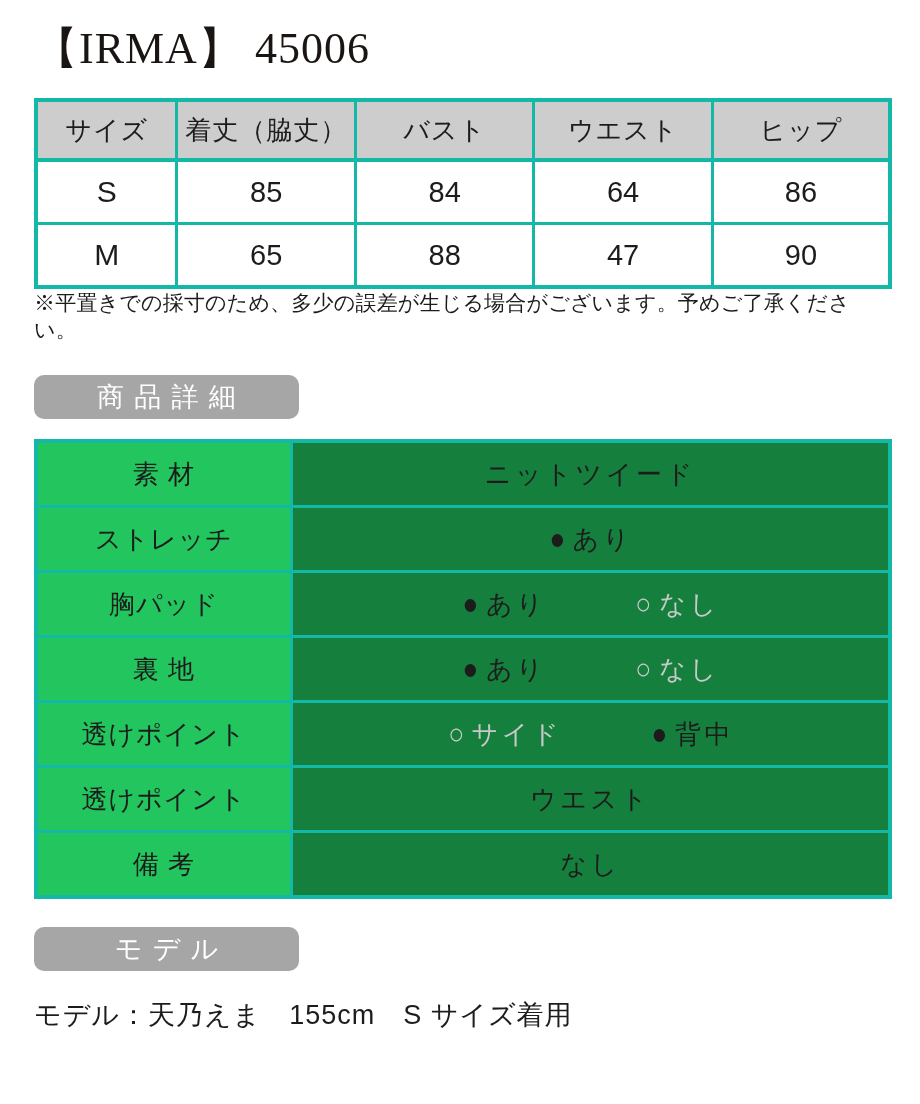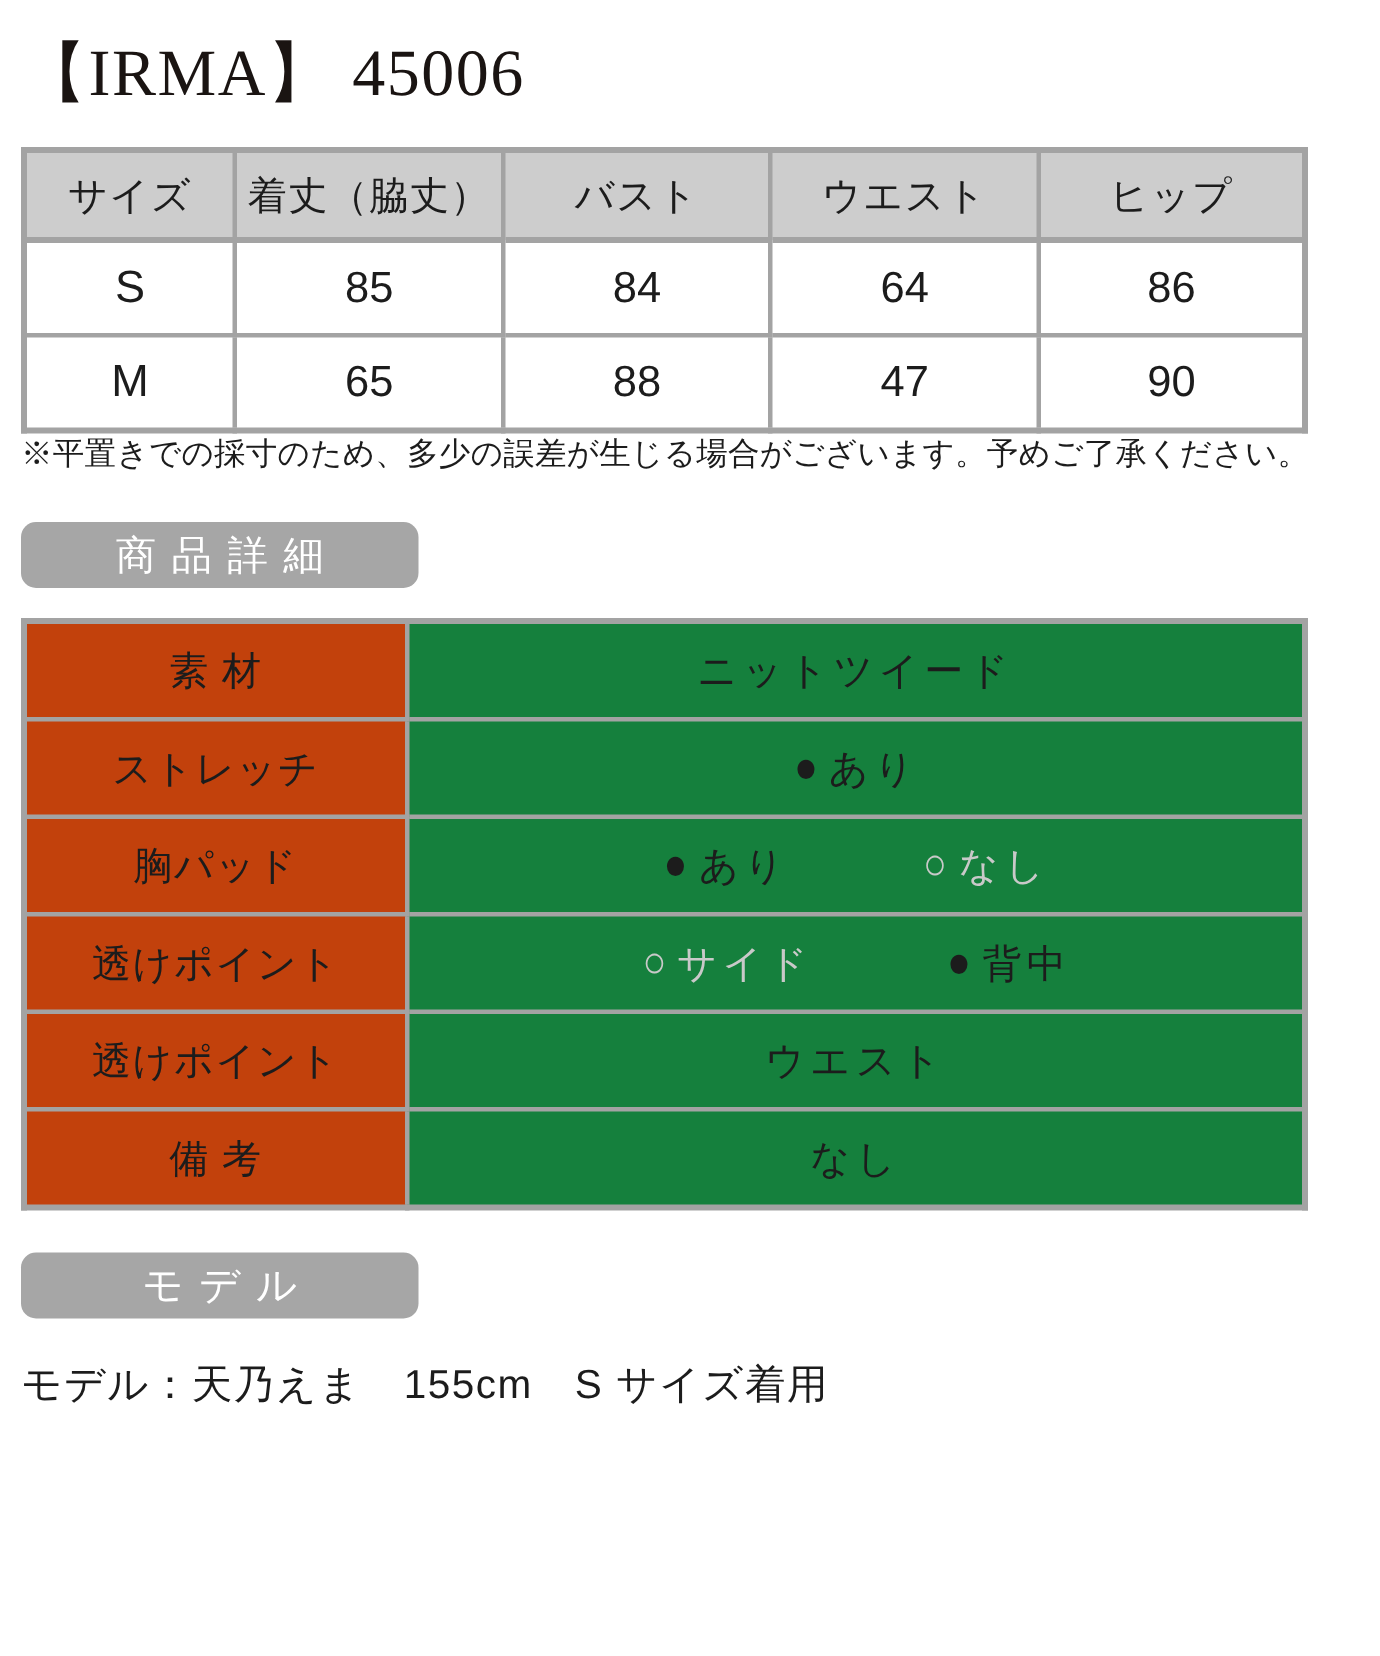--- a/index.html
+++ b/index.html
@@ -8,41 +8,41 @@
     background: #ffffff;
   }
   body {
     width: 920px;
     height: 1104px;
     font-family: "Liberation Sans", sans-serif;
     color: #1c1c1c;
     overflow: hidden;
   }
   .page {
-    padding: 0 31px 0 14px;
+    padding: 0 31px 0 34px;
     box-sizing: border-box;
   }
   
   .title {
     margin: 24px 0 0 0;
     font-family: "Liberation Serif", serif;
     font-weight: normal;
     font-size: 44px;
     line-height: 50px;
     letter-spacing: 1px;
     color: #1a1412;
   }
   
   table {
     border-collapse: collapse;
     table-layout: fixed;
     width: 858px;
   }
   table, th, td {
-    border: 3px solid #a3a3a3;
+    border: 3px solid #14b8a6;
   }
   table {
     border-width: 4px;
   }
   th, td {
     text-align: center;
     vertical-align: middle;
     padding: 0;
   }
   
@@ -89,21 +89,21 @@
   }
   
   .details-table {
     margin-top: 20px;
   }
   .details-table td {
     height: 62px;
     font-size: 26px;
   }
   .details-table td.label {
-    background: #c2410c;
+    background: #22c55e;
     letter-spacing: 1px;
     text-align: center;
   }
   .details-table td.val {
     background: #15803d;
     letter-spacing: 0.14em;
   }
   .opts {
     display: flex;
     align-items: center;
@@ -211,20 +211,35 @@
               <span>あり</span>
             </span>
             <span class="option" data-state="unselected">
               <span class="marker">○</span>
               <span>なし</span>
             </span>
           </div>
         </td>
       </tr>
       <tr>
+        <td class="label">裏 地</td>
+        <td class="val">
+          <div class="opts">
+            <span class="option" data-state="selected">
+              <span class="marker">●</span>
+              <span>あり</span>
+            </span>
+            <span class="option" data-state="unselected">
+              <span class="marker">○</span>
+              <span>なし</span>
+            </span>
+          </div>
+        </td>
+      </tr>
+      <tr>
         <td class="label">透けポイント</td>
         <td class="val">
           <div class="opts">
             <span class="option" data-state="unselected">
               <span class="marker">○</span>
               <span>サイド</span>
             </span>
             <span class="option" data-state="selected">
               <span class="marker">●</span>
               <span>背中</span>

